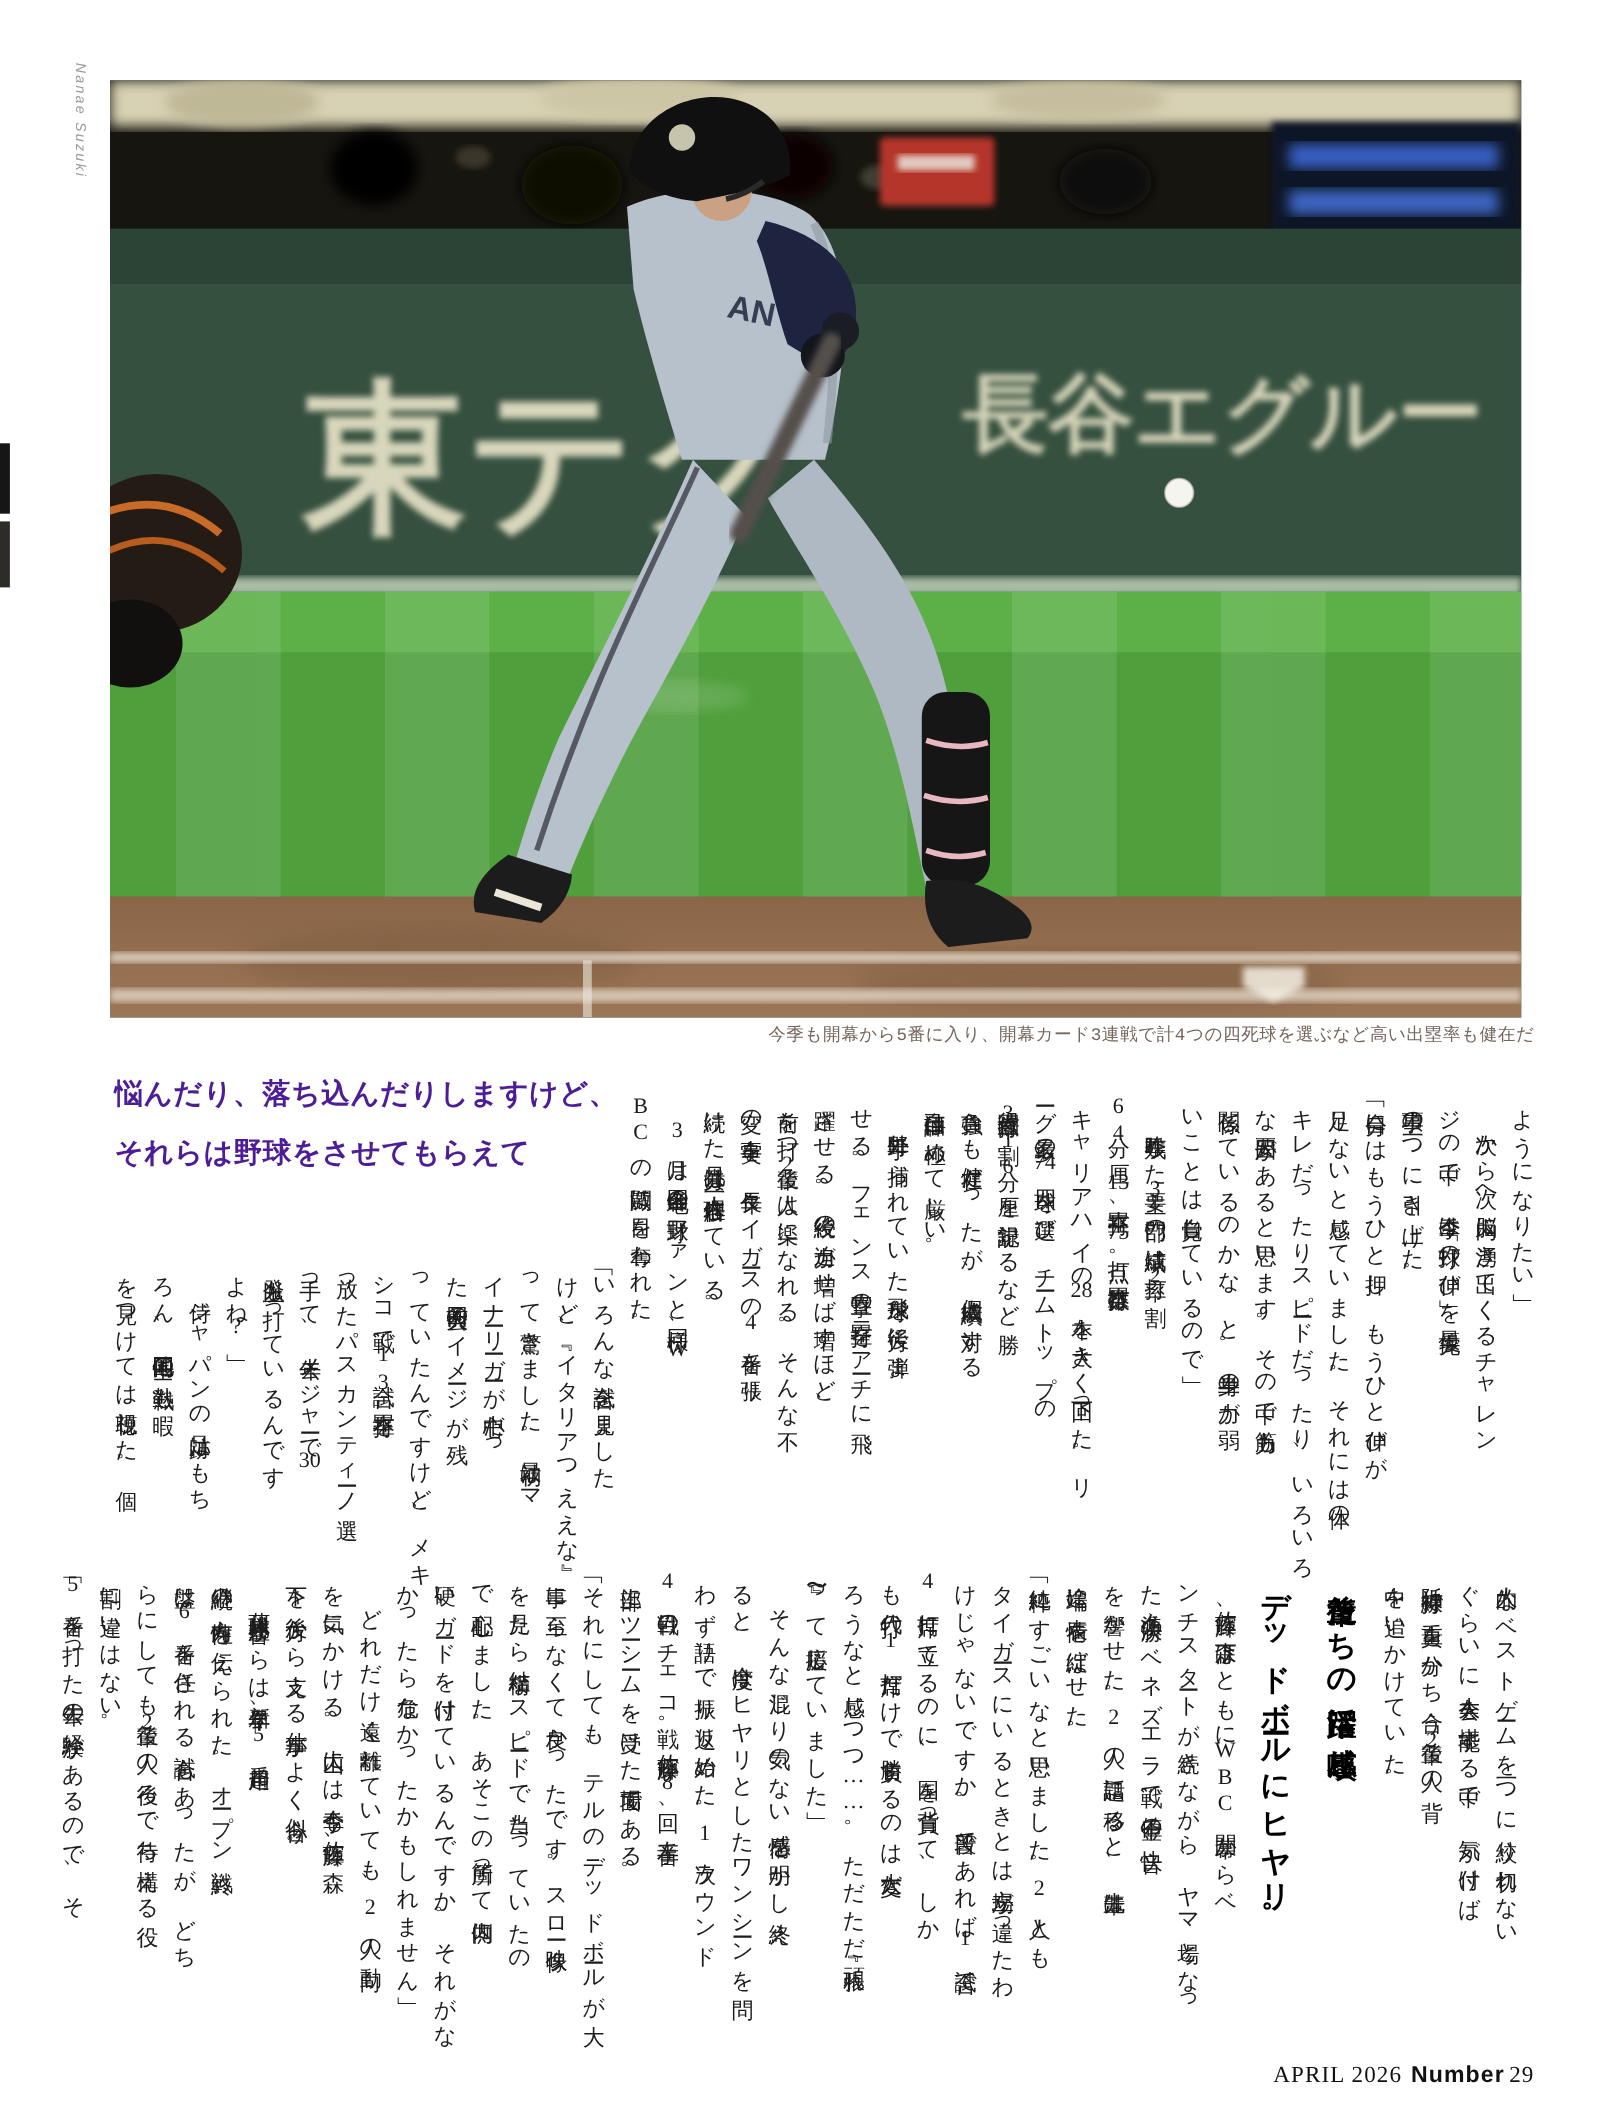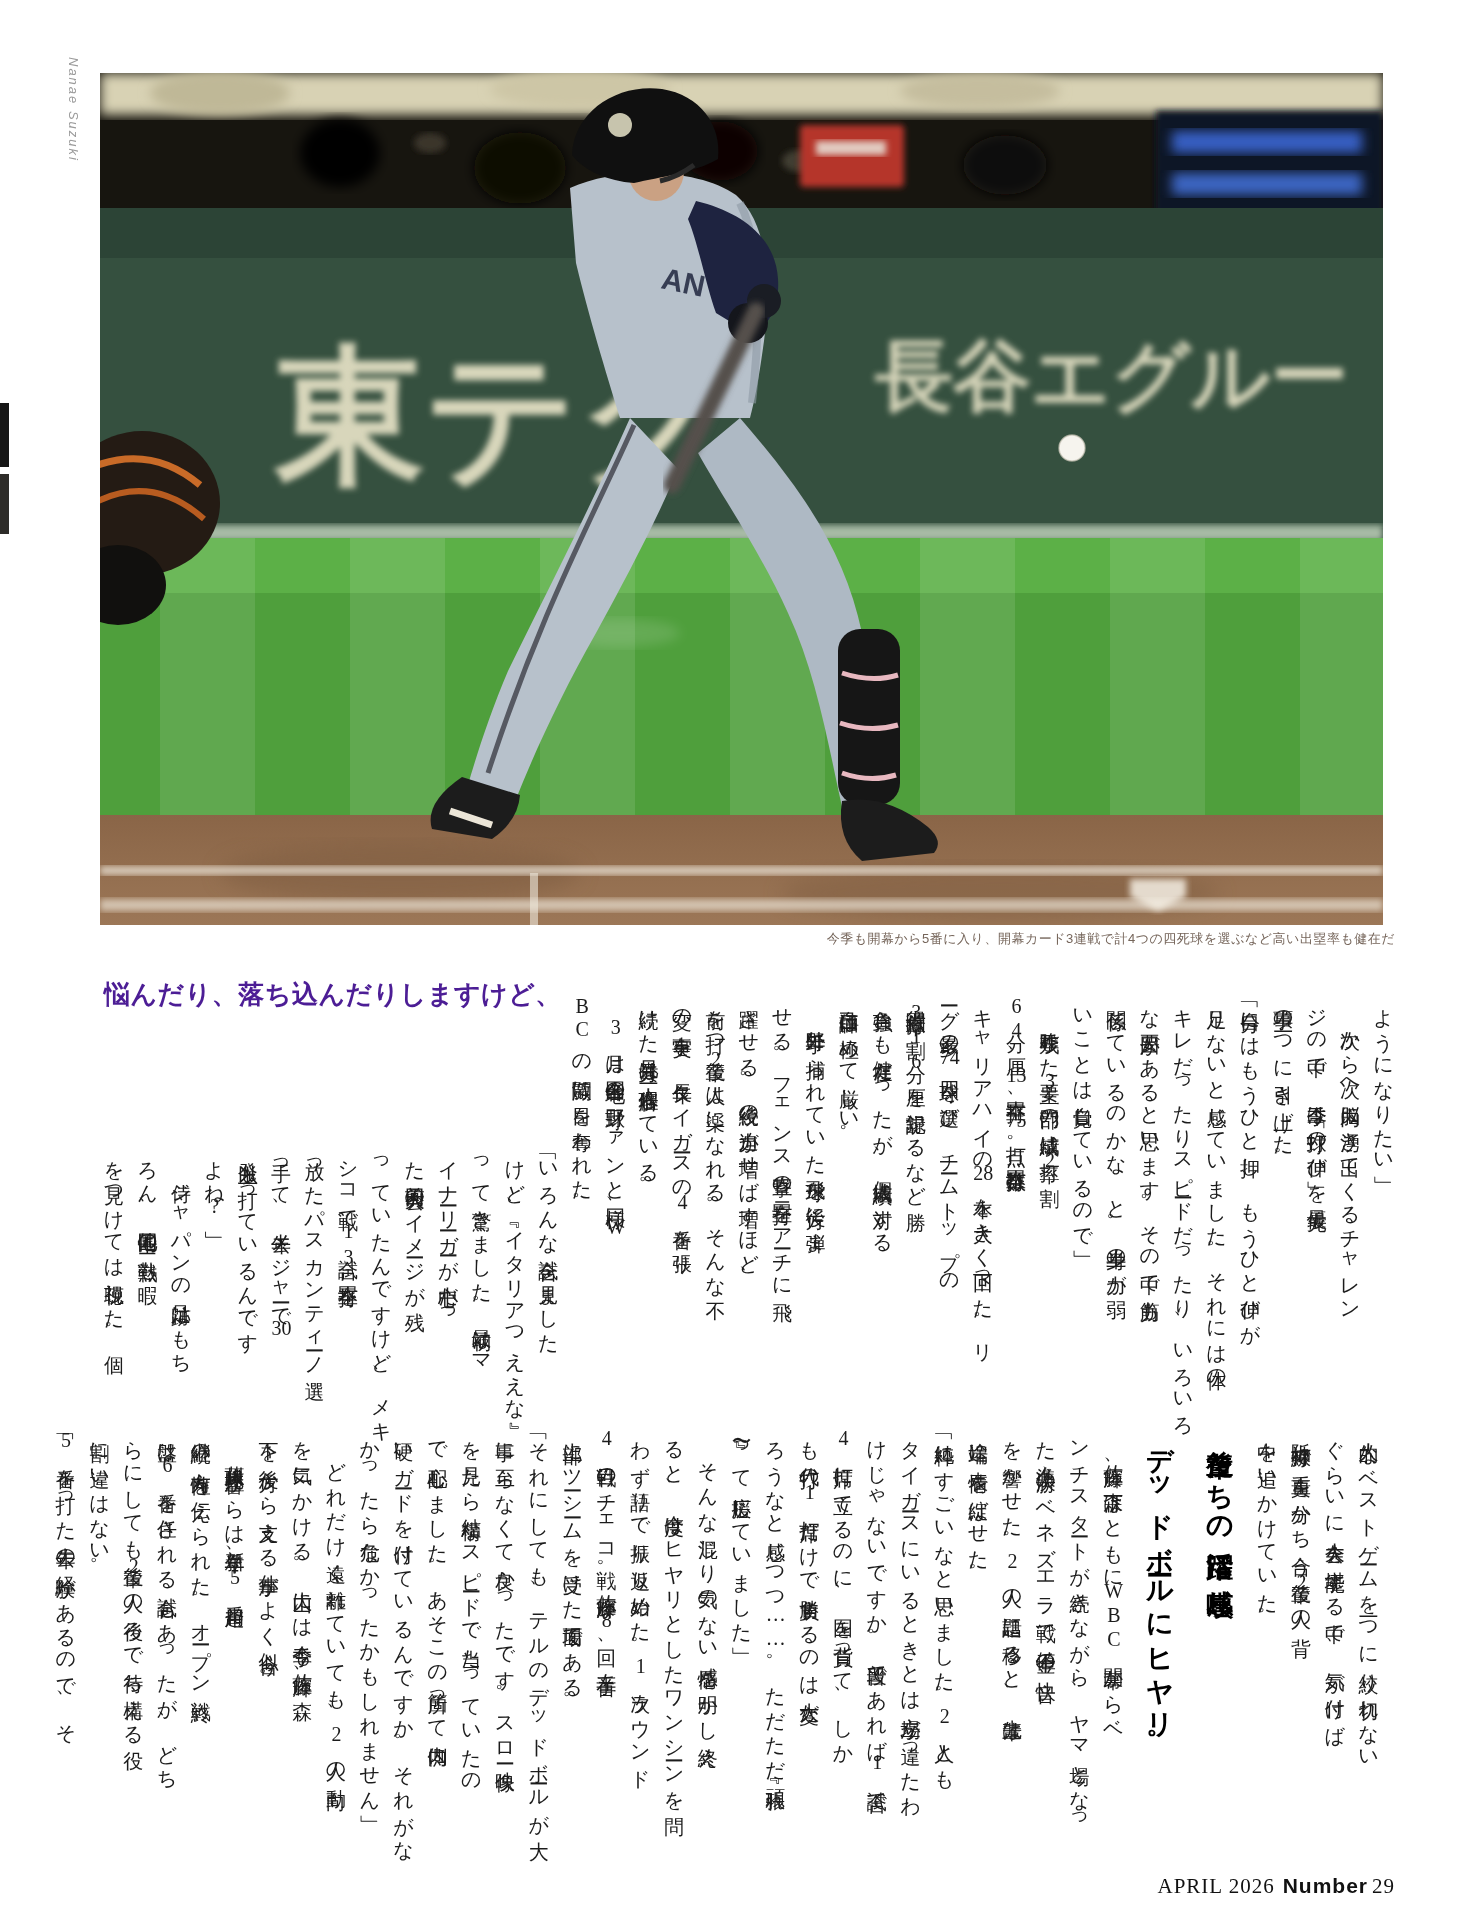--- a/index.html
+++ b/index.html
@@ -10,22 +10,22 @@
           font-family:"Liberation Sans","DejaVu Sans",sans-serif;font-style:oblique;
           font-size:13px;letter-spacing:2px;color:#9b9b9b;}
   
   .regmark{position:absolute;left:0;background:#161616;}
   .regmark.m1{top:403px;width:9px;height:64px;}
   .regmark.m2{top:474px;width:9px;height:60px;background:#2e2c29;}
   
   .photo{position:absolute;left:100px;top:73px;width:1283px;height:852px;overflow:hidden;background:#2c4436;}
   .photo svg{display:block;}
   
-  .caption{position:absolute;right:77px;top:930px;font-family:Liberation Sans, sans-serif;
-           font-size:13px;letter-spacing:.5px;color:#75655a;}
+  .caption{position:absolute;right:77px;top:930px;font-family:Liberation Mono, monospace;
+           font-size:16px;letter-spacing:.5px;color:#75655a;}
   
   .pullquote{position:absolute;left:104px;top:968px;
              font-family:"Liberation Sans","DejaVu Sans",sans-serif;font-weight:bold;
              font-size:26px;line-height:53px;letter-spacing:.5px;color:#4c1d95;}
   
   .vblock{position:absolute;writing-mode:vertical-rl;text-orientation:upright;
           font-family:"Liberation Serif","DejaVu Serif",serif;color:#1c1c1c;}
   .vblock .vcol{white-space:nowrap;}
   .upper{top:995px;right:72px;height:396px;font-size:20px;line-height:33.4px;letter-spacing:1.2px;}
   .lower{top:1427px;right:87px;height:436px;font-size:20px;line-height:33.8px;letter-spacing:2px;}
@@ -164,20 +164,21 @@
         <circle cx="972" cy="375" r="13" fill="#f6f4ee"></circle>
         <circle cx="972" cy="375" r="13" fill="none" stroke="#c9c4b6" stroke-width="1.5" opacity=".7"></circle>
       </g>
     </svg>
   </div>
 
   <div class="caption">今季も開幕から5番に入り、開幕カード3連戦で計4つの四死球を選ぶなど高い出塁率も健在だ</div>
 
   <div class="pullquote">
     <div>悩んだり、落ち込んだりしますけど、</div>
+    <div>それらは野球をさせてもらえて</div>
   </div>
 
   <div class="vblock upper">
       <div class="vcol">ようになりたい」</div>
       <div class="vcol">　次から次へ脳内に湧き出てくるチャレン</div>
       <div class="vcol">ジの中で、今季は「打球の伸び」を最優先</div>
       <div class="vcol">事項の一つに引き上げた。</div>
       <div class="vcol">「自分にはもうひと押し、もうひと伸びが</div>
       <div class="vcol">足りないと感じていました。それには体の</div>
       <div class="vcol">キレだったりスピードだったり、いろいろ</div>

